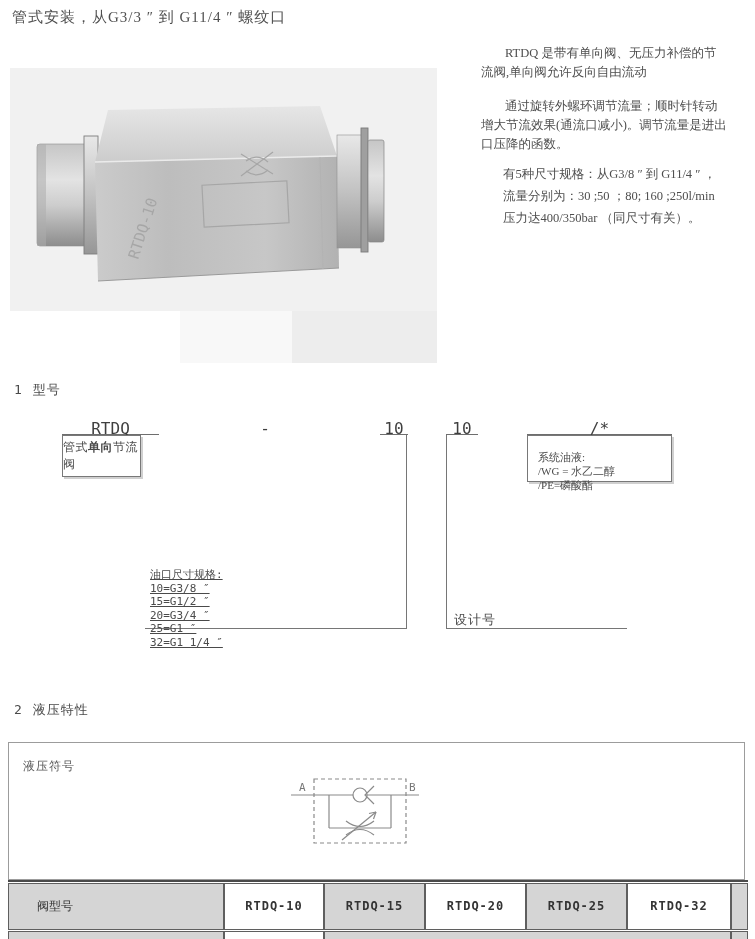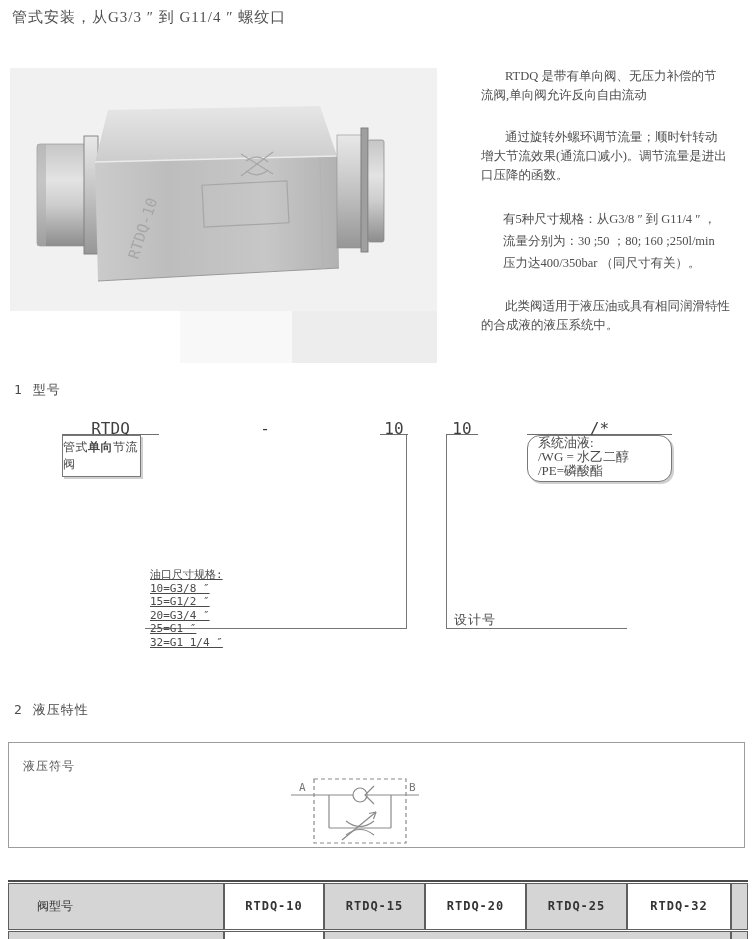--- a/index.html
+++ b/index.html
@@ -13,43 +13,43 @@
   .abs { position:absolute; }
   .pre { white-space:pre-line; }
 
   
   .page-title { left:12px; top:8px; font-size:15px; letter-spacing:1px; color:#4f4f4f; }
   .sec-head { left:14px; font-size:13px; color:#4a4a4a; letter-spacing:1px; }
   .sec-head .num { margin-right:10px; }
 
   
   .intro { left:481px; top:44px; width:266px; font-size:12.5px; line-height:19px; color:#4e4e4e; }
-  .intro p { text-indent:24px;margin-top:23px; }
+  .intro p { text-indent:24px; }
   .intro p.blk { text-indent:0; padding-left:22px; line-height:22px; }
   .intro .p1 { margin-bottom:15px; }
   .intro .p2 { margin-bottom:9px; }
   .intro .p3 { margin-bottom:15px; }
 
   
   .mc-label { position:absolute; top:419px; height:16px; text-align:center;
               font-size:16px; color:#3f3f3f; }
   .mc-underlined { border-bottom:1px solid #6e6e6e; }
   .mc-box { position:absolute; border:1px solid #787878; background:#fff;
             box-shadow:2px 2px 0 rgba(120,120,120,.35); font-size:12px; color:#4a4a4a; }
   .series-box { left:62px; top:435px; width:79px; height:42px;
                 display:flex; align-items:center; justify-content:center; letter-spacing:.5px; }
   .fluid-box { left:527px; top:435px; width:145px; height:47px;
-               padding:0 10px; font-size:13px; line-height:14px;border-radius:13px; }
+               padding:14px 10px; font-size:11px; line-height:14px; }
   .vline { position:absolute; width:1px; background:#767676; }
   .hline { position:absolute; height:1px; background:#767676; }
   .port-sizes { left:150px; top:568px; font-size:11px; line-height:13.5px; color:#4a4a4a;text-decoration:underline; }
   .design-label { left:454px; top:611px; font-size:13px; color:#4a4a4a; letter-spacing:1px; }
 
   
-  .hyd-panel { left:8px; top:742px; width:737px; height:106px; border:1px solid #9c9c9c; background:#fff; }
+  .hyd-panel { left:8px; top:742px; width:737px; height:138px; border:1px solid #9c9c9c; background:#fff; }
   .hyd-label { position:absolute; left:14px; top:15px; font-size:12px; color:#5a5a5a; letter-spacing:1px; }
 
   
   .spec-wrap { left:8px; top:880px; width:740px; border-top:2px solid #4a4a4a; }
   table.spec { width:740px; table-layout:fixed; border-collapse:separate; border-spacing:0 1px; }
   table.spec td { border:1px solid #5f5f5f; height:14px; font-size:12px; line-height:13px;
                   color:#333; text-align:center; padding:16px; overflow:hidden; }
   table.spec td.g { background:#d5d5d5; }
   table.spec td.lab { text-align:left; }
   table.spec td.lab .inner { display:flex; justify-content:space-between; padding:0 10px 0 12px; }
@@ -120,22 +120,20 @@
 
 <div class="abs intro">
   <p class="p1 pre">RTDQ 是带有单向阀、无压力补偿的节
 流阀,单向阀允许反向自由流动</p>
   <p class="p2 pre">通过旋转外螺环调节流量；顺时针转动
 增大节流效果(通流口减小)。调节流量是进出
 口压降的函数。</p>
   <p class="p3 pre blk">有5种尺寸规格：从G3/8 ″ 到 G11/4 ″ ，
 流量分别为：30 ;50 ；80; 160 ;250l/min
 压力达400/350bar （同尺寸有关）。</p>
-  <p class="p4 pre">此类阀适用于液压油或具有相同润滑特性
-的合成液的液压系统中。</p>
 </div>
 
 <div class="abs sec-head" style="top:381px;">
   <span class="num mono">1</span><span>型号</span>
 </div>
 
 <div class="mc-label mc-underlined mono" style="left:62px; width:97px;">RTDQ</div>
 <div class="mc-label mono" style="left:253px; width:24px;">-</div>
 <div class="mc-label mc-underlined mono" style="left:380px; width:28px;">10</div>
 <div class="mc-label mc-underlined mono" style="left:446px; width:32px;">10</div>

